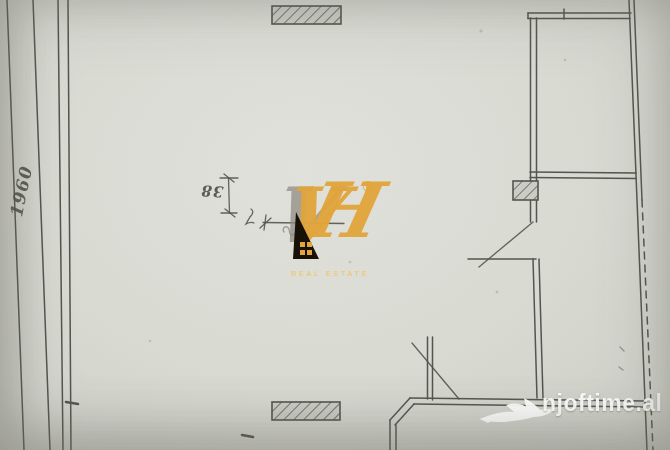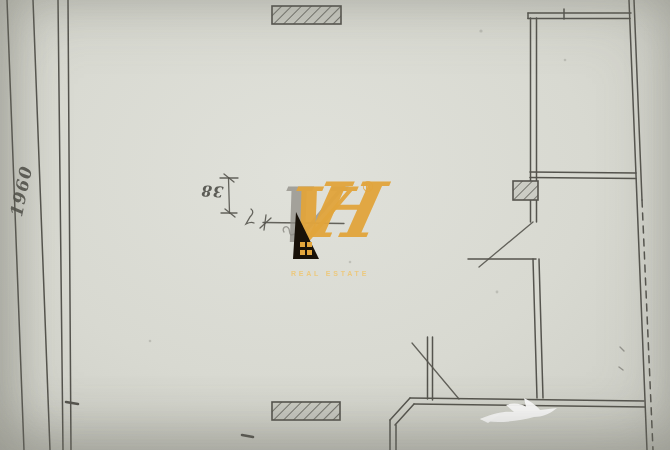--- a/index.html
+++ b/index.html
@@ -165,15 +165,16 @@
       <rect class="win" x="14" y="39" width="5" height="5"></rect>
     </svg>
     <div id="logotag">REAL ESTATE</div>
   </div>
 
   <div id="wm">
     <svg id="bird" width="78" height="32" viewBox="0 0 78 32">
       <path class="birdfill" d="M0,25 C14,19 24,17 34,18 L26,11 C34,8 42,10 46,13 L44,4 C52,8 58,13 60,16 L77,14 C70,20 62,23 54,23 C44,26 30,28 18,28 C10,28 4,27 0,25 Z"></path>
       <path class="birdfill" d="M0,25 L20,20 L8,29 Z"></path>
     </svg>
+    <span id="wmtext">njoftime.al</span>
   </div>
 
 </div>
 
 </body></html>

